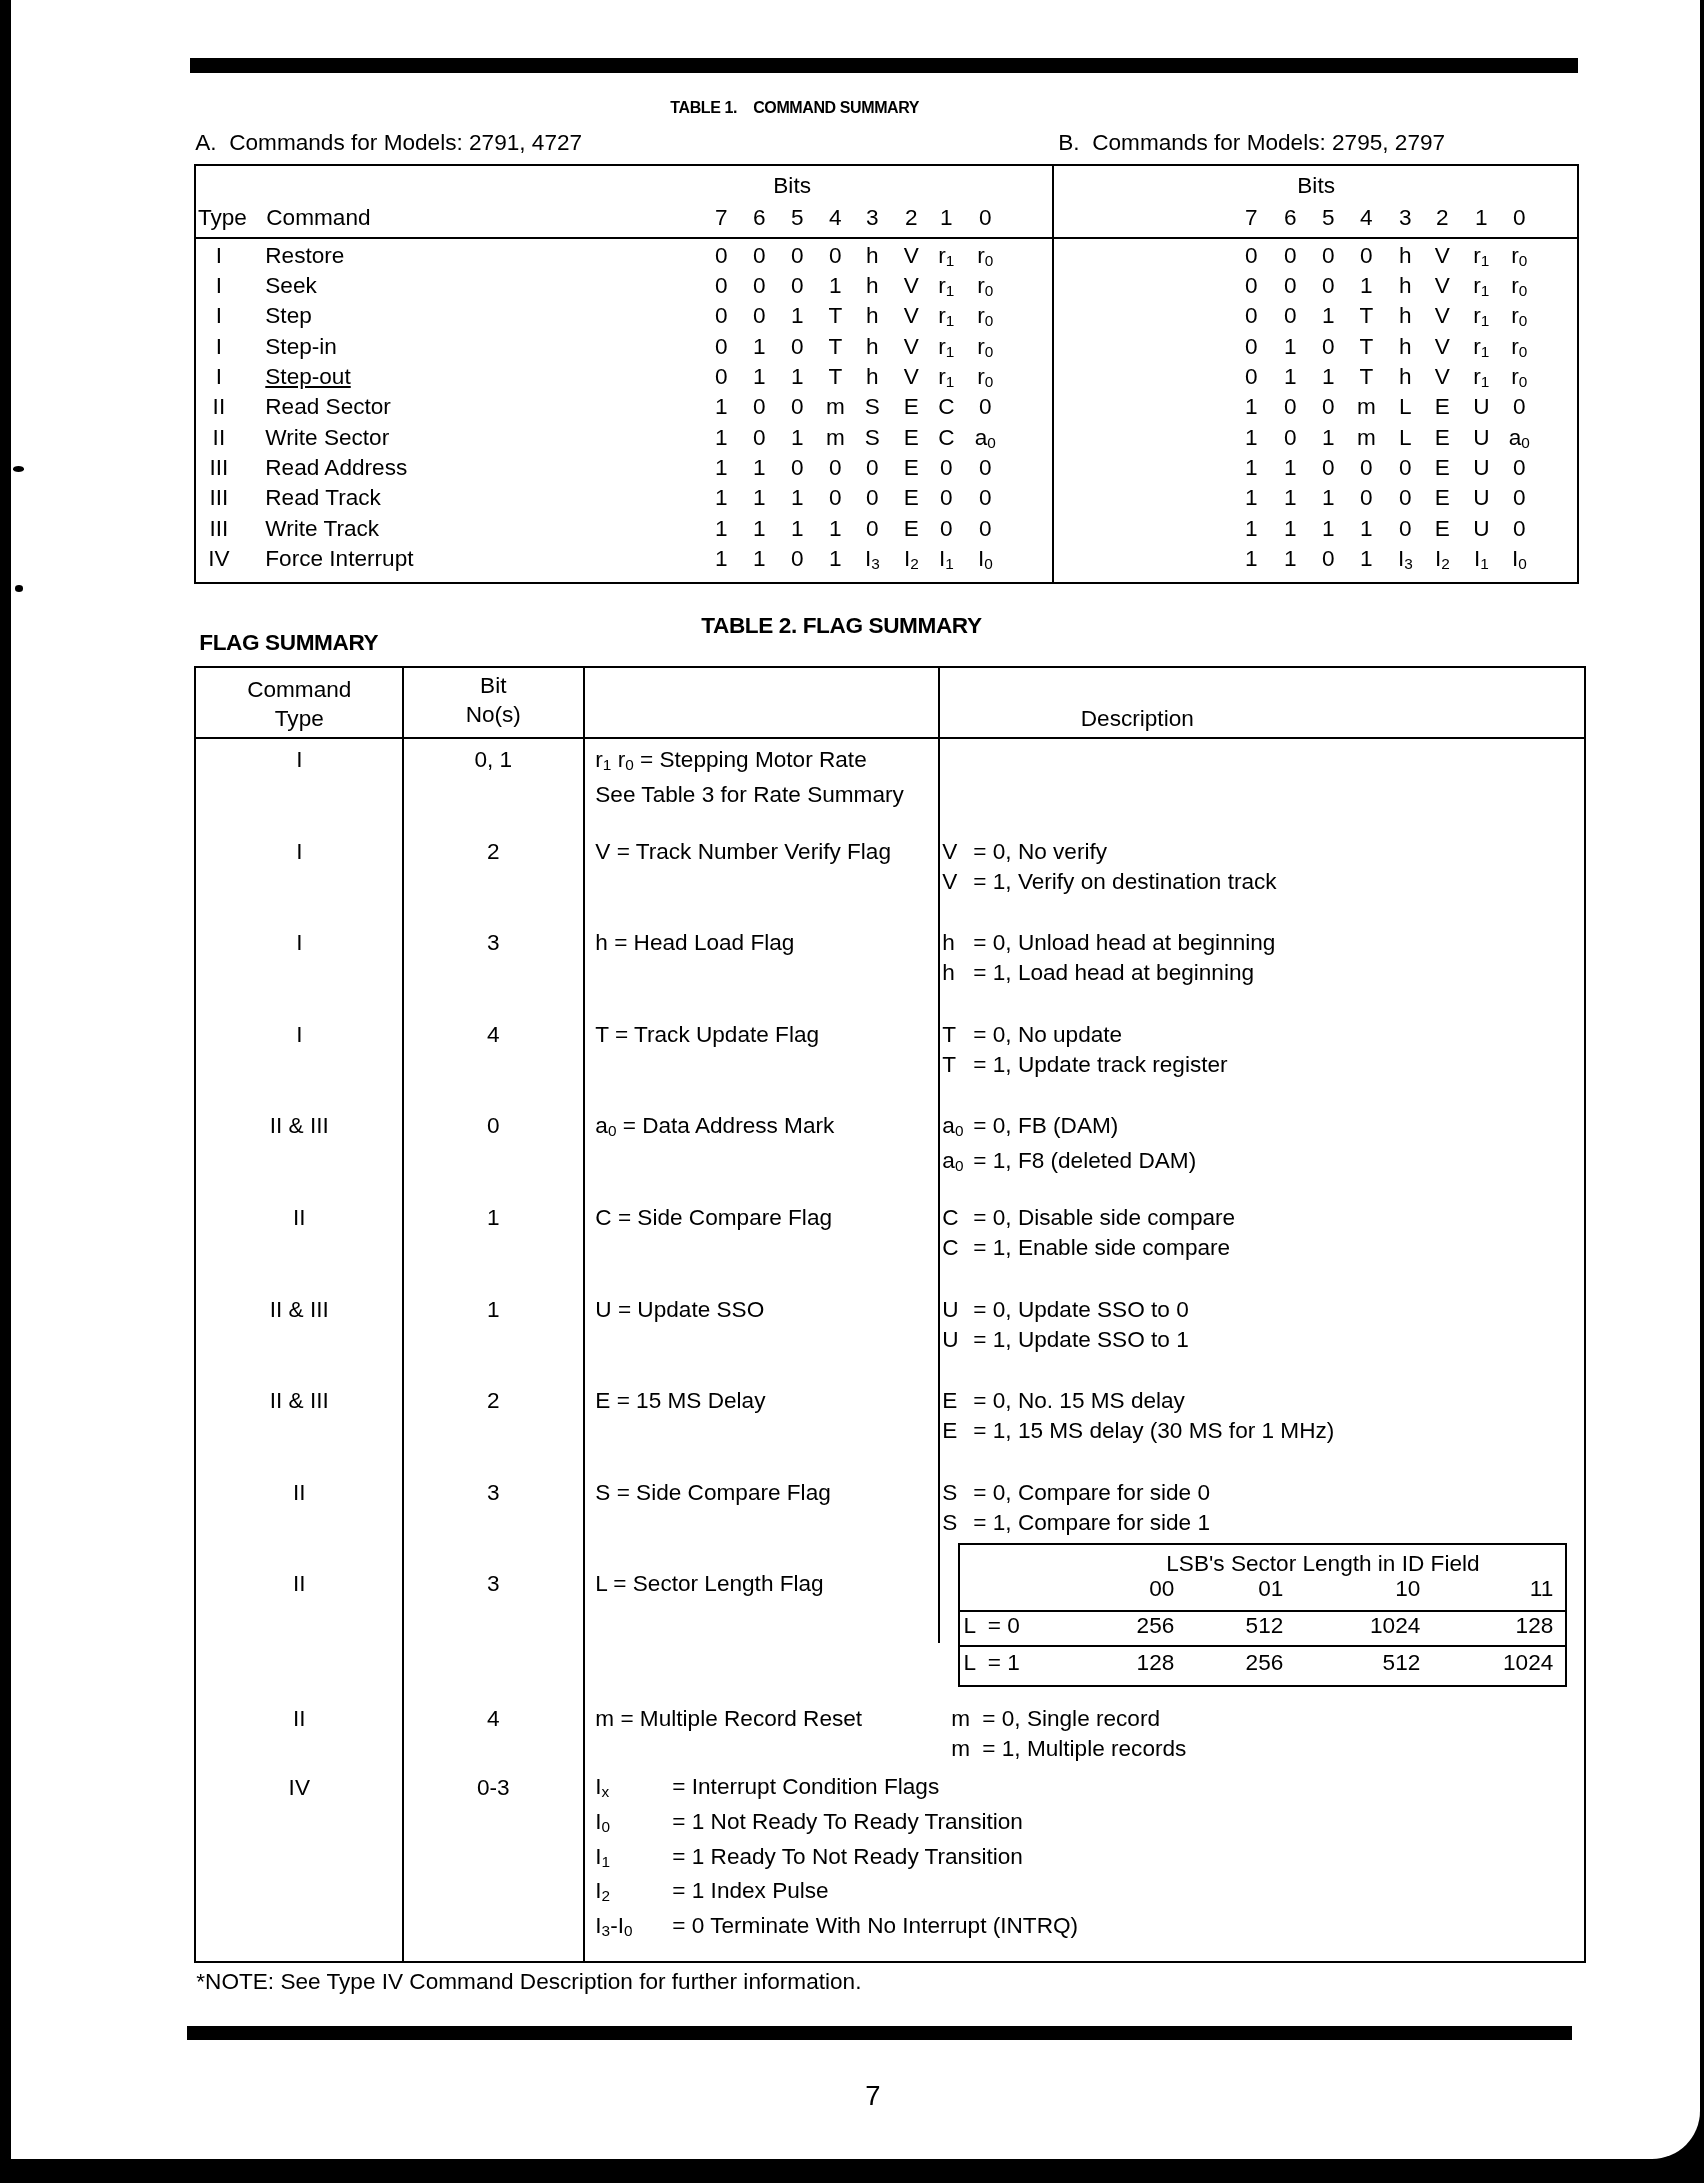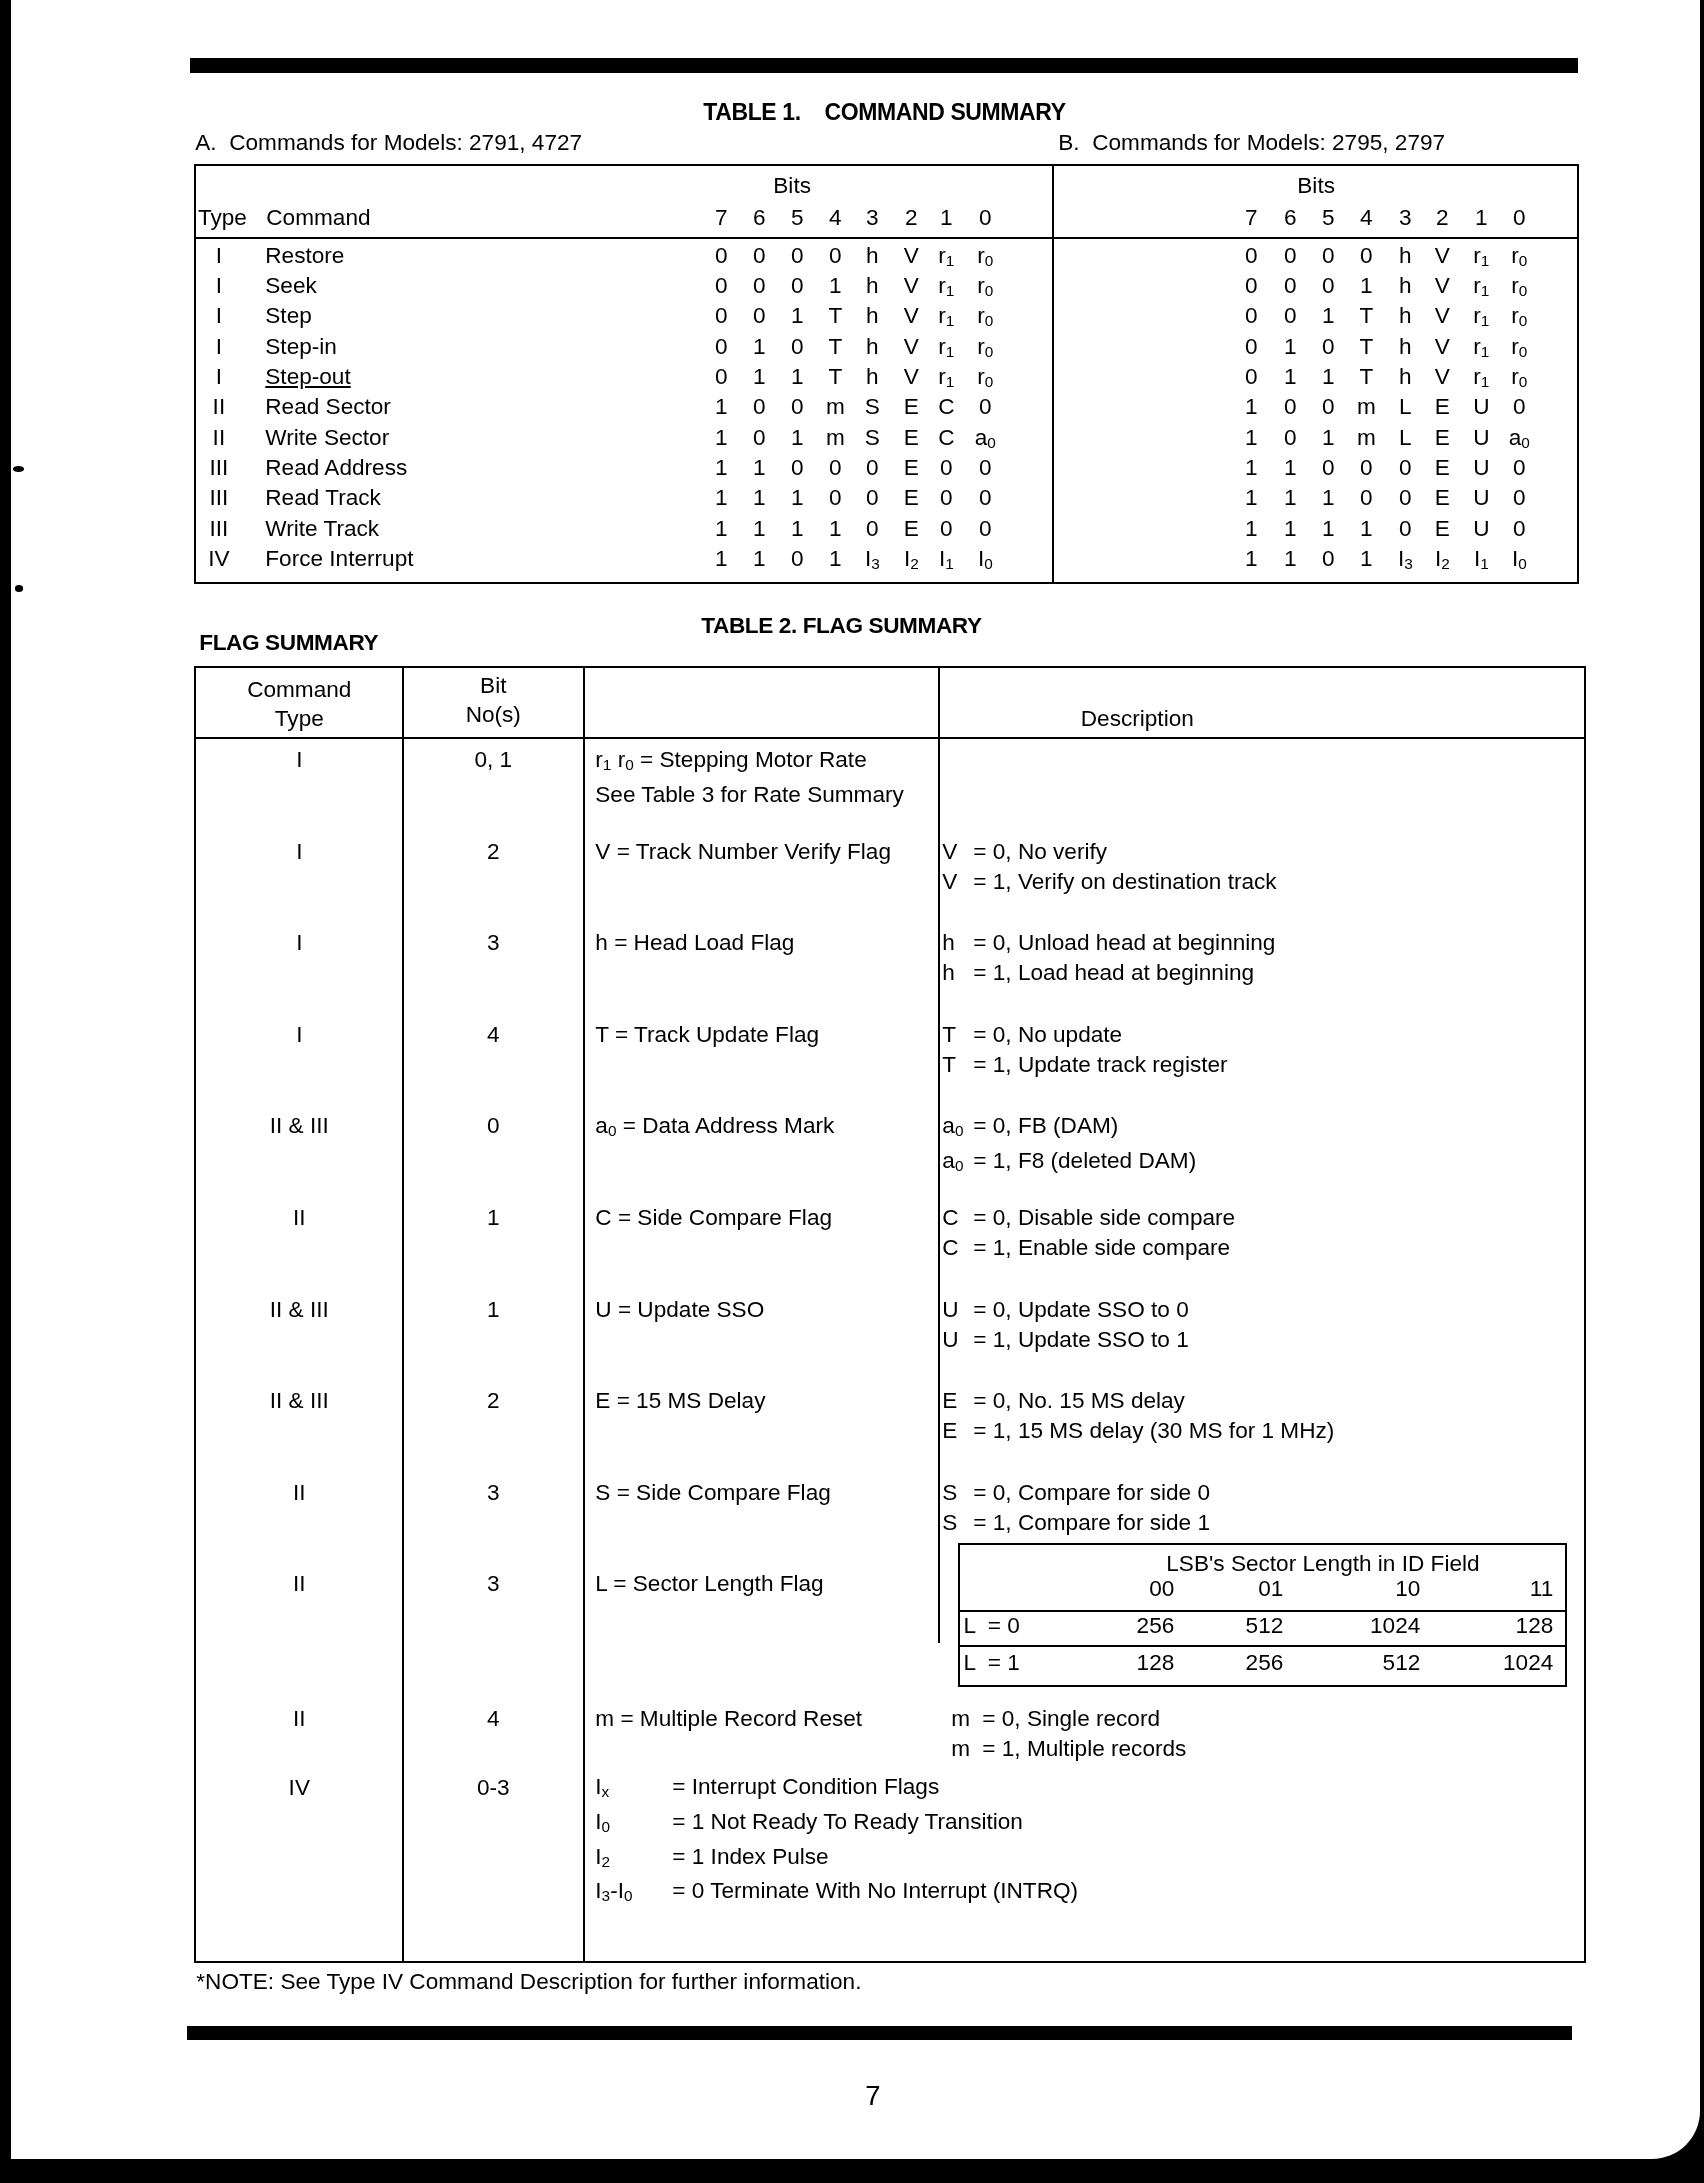--- a/index.html
+++ b/index.html
@@ -14,21 +14,21 @@
   .page {
     position: absolute;
     left: 11.3px; top: 0; width: 1689px; height: 2159px;
     background: #fff;
     border-bottom-right-radius: 48px;
   }
   .rule-top { position: absolute; left: 179px; top: 58px; width: 1388px; height: 14.5px; background: #000; }
   .rule-bottom { position: absolute; left: 176px; top: 2026px; width: 1385px; height: 13.7px; background: #000; }
   .margin-mark { position: absolute; background: #000; border-radius: 50%; }
 
-  .t1-title { position: absolute; left: 692px; top: 99px; font-weight: bold; font-size: 23px; letter-spacing: -0.4px; }
+  .t1-title { position: absolute; left: 659px; top: 99px; font-weight: bold; font-size: 16px; letter-spacing: -0.4px; }
   .t1-caption-a { position: absolute; left: 184px; top: 130px; font-size: 22.6px; }
   .t1-caption-b { position: absolute; left: 1047px; top: 130px; font-size: 22.6px; }
 
   .t1 {
     position: absolute; left: 183px; top: 164px; width: 1385px; height: 420px;
     border: 2.4px solid #000; box-sizing: border-box;
   }
   .t1-divider-v { position: absolute; left: 856px; top: 0; width: 1.6px; height: 100%; background: #000; }
   .t1-head-rule { position: absolute; left: 0; top: 71px; width: 100%; height: 2.4px; background: #000; }
   .t1 .bits-label { position: absolute; top: 6.5px; font-size: 22.6px; }
@@ -451,20 +451,21 @@
         <div class="rule" style="top:100px"></div>
         <div class="c" style="top:105px;left:3.2px;text-align:left;white-space:pre">L  = 1</div>
         <div class="c" style="top:105px;right:391px">128</div>
         <div class="c" style="top:105px;right:282px">256</div>
         <div class="c" style="top:105px;right:145px">512</div>
         <div class="c" style="top:105px;right:12px">1024</div>
       </div>
       <div class="intr" style="top: 1104px;">
         <div><span class="sym">I<span class="sub">x</span></span>= Interrupt Condition Flags</div>
         <div><span class="sym">I<span class="sub">0</span></span>= 1 Not Ready To Ready Transition</div>
+        <div><span class="sym">I<span class="sub">1</span></span>= 1 Ready To Not Ready Transition</div>
         <div><span class="sym">I<span class="sub">2</span></span>= 1 Index Pulse</div>
         <div><span class="sym">I<span class="sub">3</span>-I<span class="sub">0</span></span>= 0 Terminate With No Interrupt (INTRQ)</div>
       </div>
     </div>
 
   <div class="note">*NOTE: See Type IV Command Description for further information.</div>
   <div class="rule-bottom"></div>
   <div class="page-num">7</div>
 </div>
 

